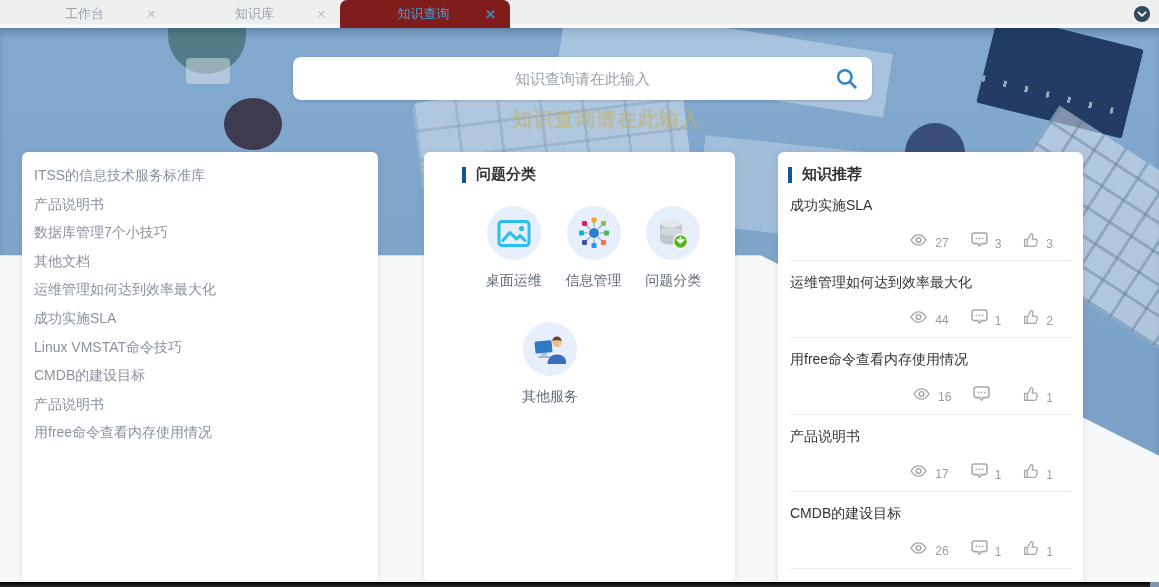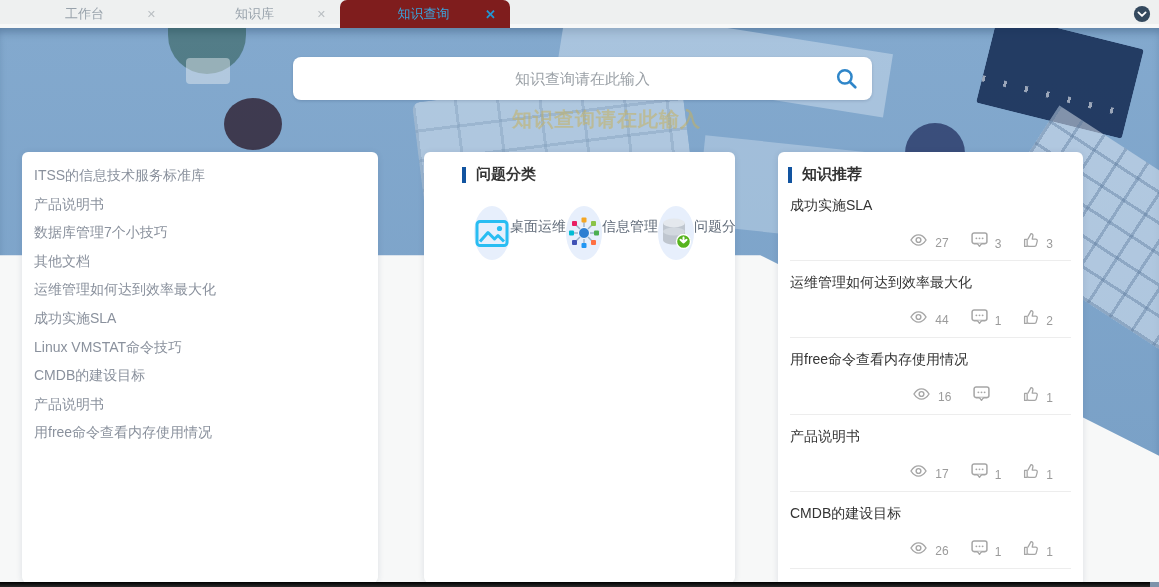--- a/index.html
+++ b/index.html
@@ -62,21 +62,21 @@
   .head-title { font-size:15px; font-weight:bold; color:#333; }
 
   
   .hot-list { padding:9px 0 0 12px; }
   .hot-item { font-size:14px; color:#8a919d; line-height:28.6px; cursor:pointer; white-space:nowrap; }
 
   
   .cat-row { display:flex; justify-content:space-between; }
   .cat-row1 { padding:0 22px; margin-top:22px; }
   .cat-row2 { padding:0 52px; margin-top:32px; }
-  .cat-item { display:flex; flex-direction:row; align-items:flex-start; width:92px; cursor:pointer; }
+  .cat-item { display:flex; flex-direction:column; align-items:center; width:92px; cursor:pointer; }
   .cat-circle { width:54px; height:54px; border-radius:50%; background:#e7effc;
                 display:flex; align-items:center; justify-content:center; }
   .cat-label { margin-top:12px; font-size:14px; color:#5f6a78; white-space:nowrap; }
 
   
   .rec-item { padding:13px 30px 9px 12px; }
   .rec-title { font-size:14px; color:#333; cursor:pointer; white-space:nowrap; }
   .rec-stats { display:flex; justify-content:flex-end; align-items:center; margin-top:17px;
                font-size:12px; color:#9b9b9b; }
   .stat { display:flex; align-items:flex-end; gap:7px; margin-left:22px; min-width:28px; }
@@ -198,20 +198,33 @@
             <ellipse cx="14" cy="14.5" rx="11" ry="4" fill="#d2d8df"></ellipse>
             <ellipse cx="14" cy="6" rx="11" ry="4.4" fill="#e4e8ed"></ellipse>
             <circle cx="23.5" cy="24.5" r="7" fill="#56b41e" stroke="#fff" stroke-width="1.4"></circle>
             <path d="M23.5 20.5v5m0 0l-3-2.8m3 2.8l3-2.8" stroke="#fff" stroke-width="2" fill="none" stroke-linecap="round" stroke-linejoin="round"></path>
           </svg>
         </div>
         <div class="cat-label">问题分类</div>
       </div>
     </div>
   <div class="cat-row cat-row2" id="cat-row-1">
+      <div class="cat-item">
+        <div class="cat-circle">
+          <svg width="32" height="30" viewBox="0 0 32 30">
+            <rect x="1" y="7" width="17" height="12" rx="1.5" fill="#2e79c6" transform="rotate(-5 9 13)"></rect>
+            <rect x="7" y="19.5" width="6" height="2" fill="#9fb6cc" transform="rotate(-5 10 20)"></rect>
+            <rect x="4" y="22" width="12" height="2" rx="1" fill="#9fb6cc"></rect>
+            <circle cx="23" cy="8.5" r="4.6" fill="#eec08e"></circle>
+            <path d="M18.2 7.2c.4-3 2.4-4.6 4.8-4.6s4.4 1.6 4.8 4.6c-1.6-1.4-8-1.4-9.6 0z" fill="#6b4326"></path>
+            <path d="M13.5 30c0-6.5 4.5-9.5 9.5-9.5s9.5 3 9.5 9.5z" fill="#3a6fbd"></path>
+          </svg>
+        </div>
+        <div class="cat-label">其他服务</div>
+      </div>
     </div>
 </div>
 
 <div class="card card-rec">
   <div class="card-head">
     <span class="head-bar"></span>
     <span class="head-title">知识推荐</span>
   </div>
   <div id="rec-list">
       <div class="rec-item">

